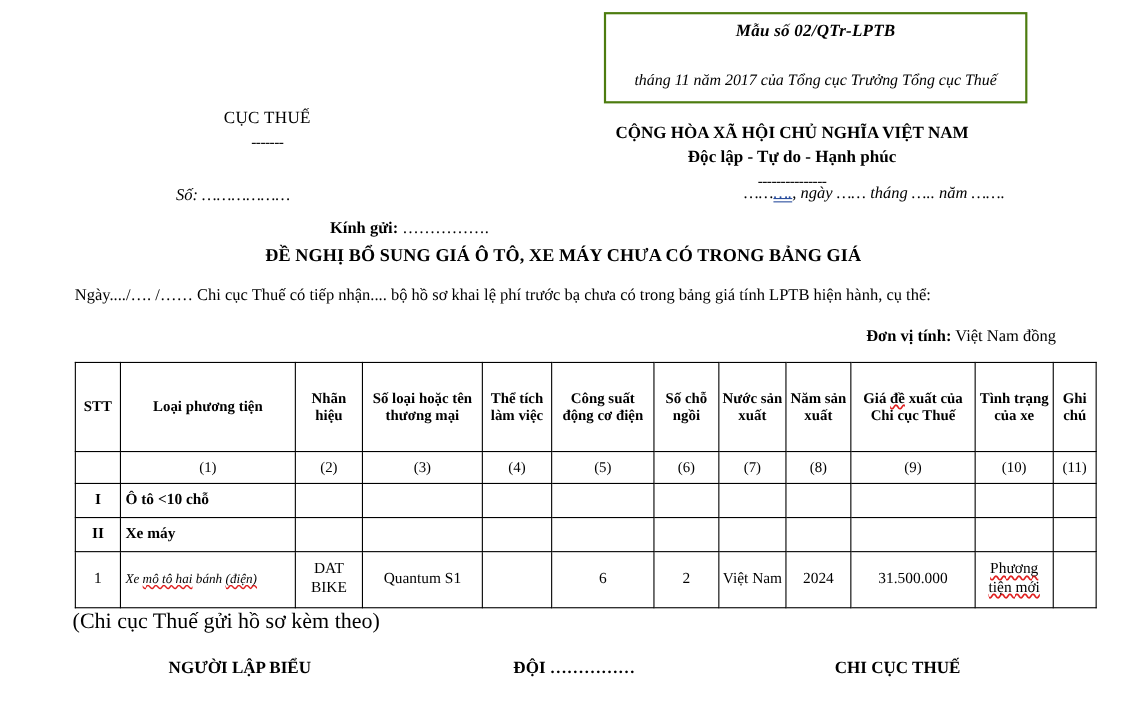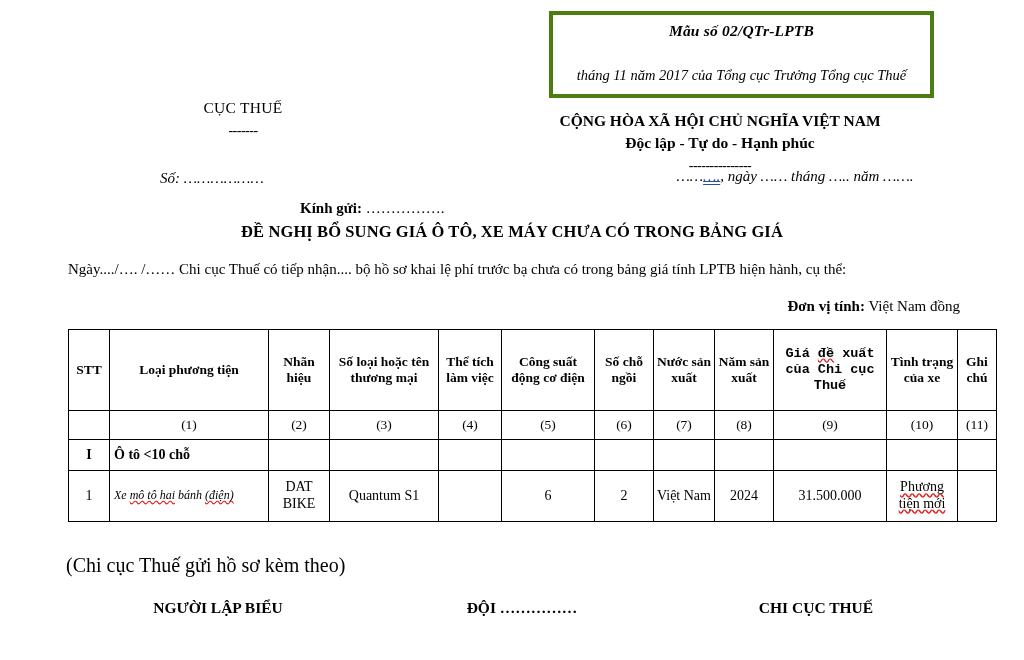--- a/index.html
+++ b/index.html
@@ -30,21 +30,21 @@
     text-decoration: underline double #2b4f9e;
     text-decoration-skip-ink: none;
     text-underline-offset: 0px;
   }
 
   
   #form-code-box {
     left: 549px;
     top: 11px;
     width: 385px;
-    border: 4px solid #4d7c0f;
+    border: 2px solid #4d7c0f;
     box-sizing: border-box;
     padding: 5px 6px 7px 6px;
     text-align: center;
     font-style: italic;
     font-size: 14.5px;
     line-height: 1.48;
   }
   #form-code-box .code {
     font-weight: bold;
     font-size: 15.5px;
@@ -187,21 +187,21 @@
   
   .c-stt   { width: 36px; }
   .c-loai  { width: 154px; }
   .c-nhan  { width: 56px; }
   .c-soloai{ width: 104px; }
   .c-thetich{ width: 58px; }
   .c-congsuat{ width: 88px; }
   .c-sochoa{ width: 54px; }
   .c-nuoc  { width: 56px; }
   .c-nam   { width: 54px; }
-  .c-gia   { width: 108px; font-family: Liberation Mono, monospace; }
+  .c-gia   { width: 108px; }
   .c-tinh  { width: 66px; }
   .c-ghi   { width: 34px; }
 
   
   #attachment-note {
     left: 66px;
     top: 554px;
     font-size: 20px;
   }
 
@@ -300,20 +300,34 @@
       <td></td>
       <td></td>
       <td></td>
       <td></td>
       <td></td>
       <td></td>
       <td></td>
       <td></td>
     </tr>
 
+    <tr class="grouprow">
+      <td class="idx">II</td>
+      <td class="name">Xe máy</td>
+      <td></td>
+      <td></td>
+      <td></td>
+      <td></td>
+      <td></td>
+      <td></td>
+      <td></td>
+      <td></td>
+      <td></td>
+      <td></td>
+    </tr>
 
     <tr class="datarow">
       <td>1</td>
       <td class="name"><span>Xe </span><span class="sq-red">mô tô hai</span><span> bánh </span><span class="sq-red">(điện)</span></td>
       <td>DAT BIKE</td>
       <td>Quantum S1</td>
       <td></td>
       <td>6</td>
       <td>2</td>
       <td>Việt Nam</td>

